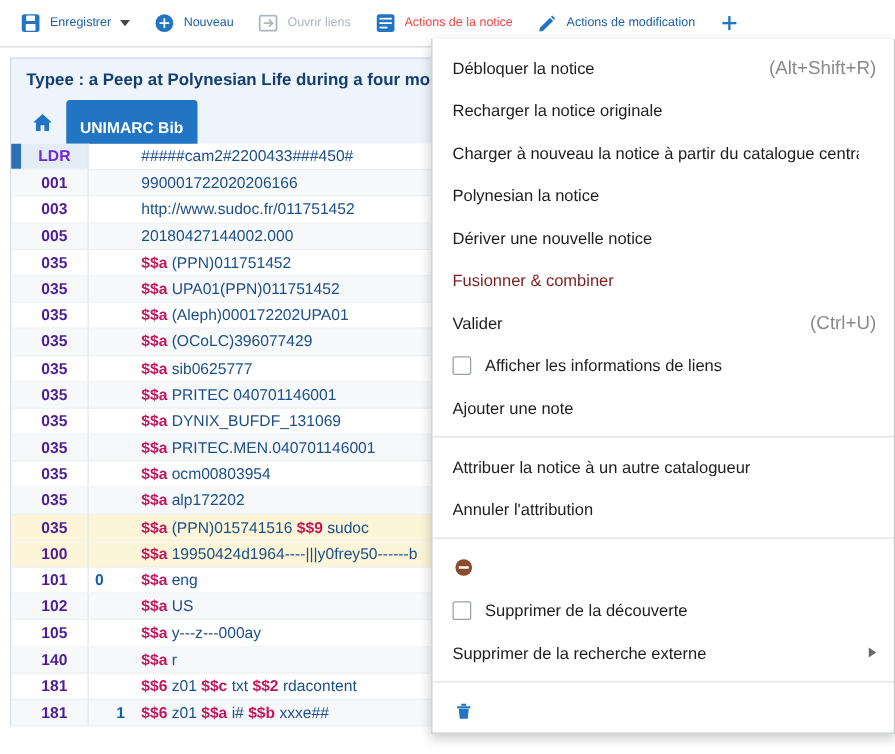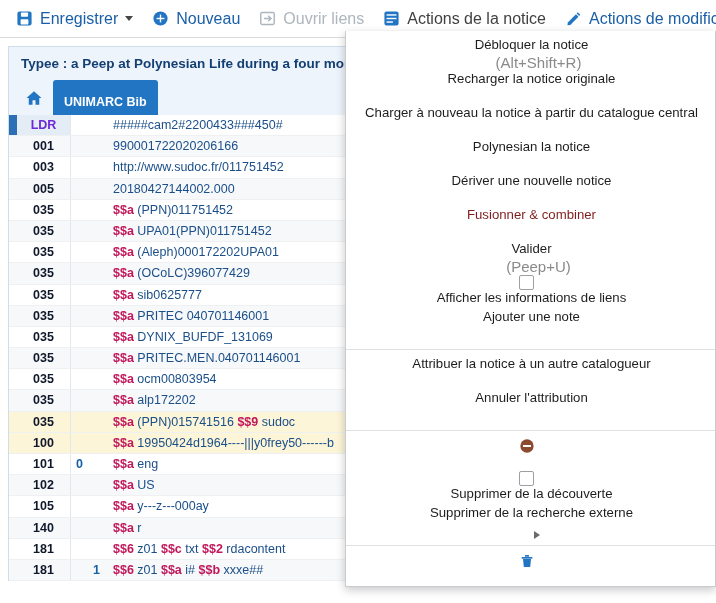--- a/index.html
+++ b/index.html
@@ -28,29 +28,29 @@
     box-sizing: border-box;
     white-space: nowrap;
     overflow: hidden;
   }
   .tb-item {
     display: flex;
     align-items: center;
     height: 36px;
     padding: 0 9px;
     color: #1a5fa8;
-    font-size: 16px;
+    font-size: 10px;
     cursor: pointer;
   }
   .tb-item.disabled {
     color: #adb5bd;
     cursor: default;
   }
   .tb-item.active {
-    color: #404040;
+    color: #ef4444;
   }
   .tb-ico {
     display: inline-flex;
     align-items: center;
     justify-content: center;
     width: 19px;
     height: 19px;
     margin-right: 6px;
     flex: 0 0 auto;
   }
@@ -125,21 +125,21 @@
   .c-handle {
     width: 8px;
     flex: 0 0 8px;
     background: transparent;
   }
   .row.first .c-handle { background: #2d6fb5; }
   .c-tag {
     width: 54px;
     flex: 0 0 54px;
     text-align: center;
-    color: #0f172a;
+    color: #4c1d95;
     font-weight: bold;
     line-height: 20px;
     border-right: 1px solid #e3e6ea;
     box-sizing: border-box;
   }
   .row.first .c-tag {
     background: #e4ecf5;
     color: #6d28d9;
   }
   .c-i1, .c-i2 {
@@ -175,21 +175,20 @@
   }
   .mi {
     display: flex;
     align-items: center;
     height: 34px;
     padding: 0 14px 0 16px;
     font-size: 13.2px;
     color: #1d1d1d;
     cursor: pointer;
     box-sizing: border-box;
-    flex-direction: column;
   }
   .mi.disabled { color: #7f1d1d; cursor: default; }
   .mi-label { flex: 1 1 auto; white-space: nowrap; overflow: hidden; }
   .mi-short {
     color: #8a8a8a;
     font-size: 15px;
     margin-left: 14px;
     flex: 0 0 auto;
   }
   .mi-sep {
@@ -515,21 +514,21 @@
     <span class="mi-short"></span>
   </div>
 
   <div class="mi disabled">
     <span class="mi-label">Fusionner &amp; combiner</span>
     <span class="mi-short"></span>
   </div>
 
   <div class="mi">
     <span class="mi-label">Valider</span>
-    <span class="mi-short">(Peep+U)</span>
+    <span class="mi-short">(Ctrl+U)</span>
   </div>
 
 
   <div class="mi">
     <span class="mi-check"></span>
     <span class="mi-label">Afficher les informations de liens</span>
     <span class="mi-short"></span>
   </div>
 
   <div class="mi">

